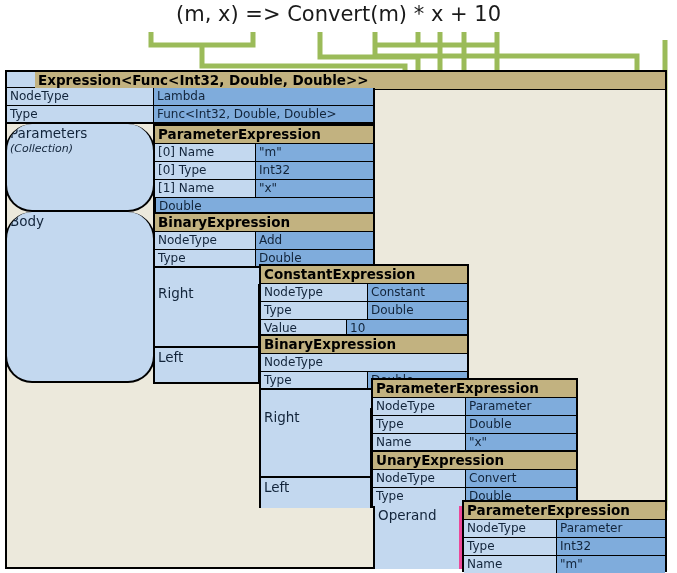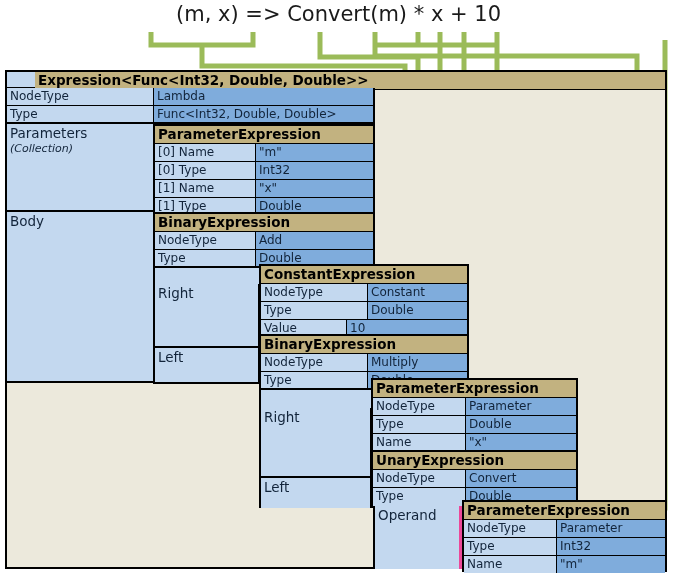--- a/index.html
+++ b/index.html
@@ -70,21 +70,21 @@
     position:absolute;
     background:#c3d8ef;
     box-sizing:border-box;
     font-size:13.5px;line-height:16px;
     color:#12243a;
     padding:1px 3px;
     overflow:hidden;
   }
   .spanlabel .sub{display:block;font-style:italic;font-size:11px;line-height:15px;}
 
-  .bdr-r{border-right:2px solid #000;}
+  .bdr-r{border-right:2px solid #000;border-radius:27px;}
   .bdr-b{border-bottom:2px solid #000;}
   .bdr-l{border-left:2px solid #000;}
 </style>
 </head>
 <body>
 
 <div id="stage">
 
   <div id="caption">(m, x) =&gt; Convert(m) * x + 10</div>
 
@@ -155,21 +155,20 @@
     </div>
     <div class="row">
       <div class="k" style="width:100px">[0] Type</div>
       <div class="v">Int32</div>
     </div>
     <div class="row">
       <div class="k" style="width:100px">[1] Name</div>
       <div class="v">"x"</div>
     </div>
     <div class="row">
-      <div class="k" style="width:100px">[1] Type</div>
       <div class="v">Double</div>
     </div>
   </div>
 
   <div class="spanlabel bdr-l bdr-r bdr-b" style="left:5px;top:212px;width:150px;height:171px;">
     <span>Body</span>
   </div>
 
   <div class="tbl" style="left:153px;top:212px;width:222px;height:172px;">
     <div class="hdr">BinaryExpression</div>
@@ -199,21 +198,20 @@
     <div class="row">
       <div class="k" style="width:85px">Value</div>
       <div class="v">10</div>
     </div>
   </div>
 
   <div class="tbl" style="left:259px;top:334px;width:210px;height:174px;">
     <div class="hdr">BinaryExpression</div>
     <div class="row">
       <div class="k" style="width:106px">NodeType</div>
-      <div class="v">Multiply</div>
     </div>
     <div class="row" style="border-bottom:2px solid #000">
       <div class="k" style="width:106px">Type</div>
       <div class="v">Double</div>
     </div>
     <div class="spanlabel" style="left:0px;top:72px;width:110px;height:70px;border-bottom:2px solid #000;border-right:1px solid #000;">Right</div>
     <div class="spanlabel" style="left:0px;top:142px;width:110px;height:30px;border-right:1px solid #000;">Left</div>
   </div>
 
   <div class="tbl" style="left:371px;top:378px;width:207px;height:74px;">

